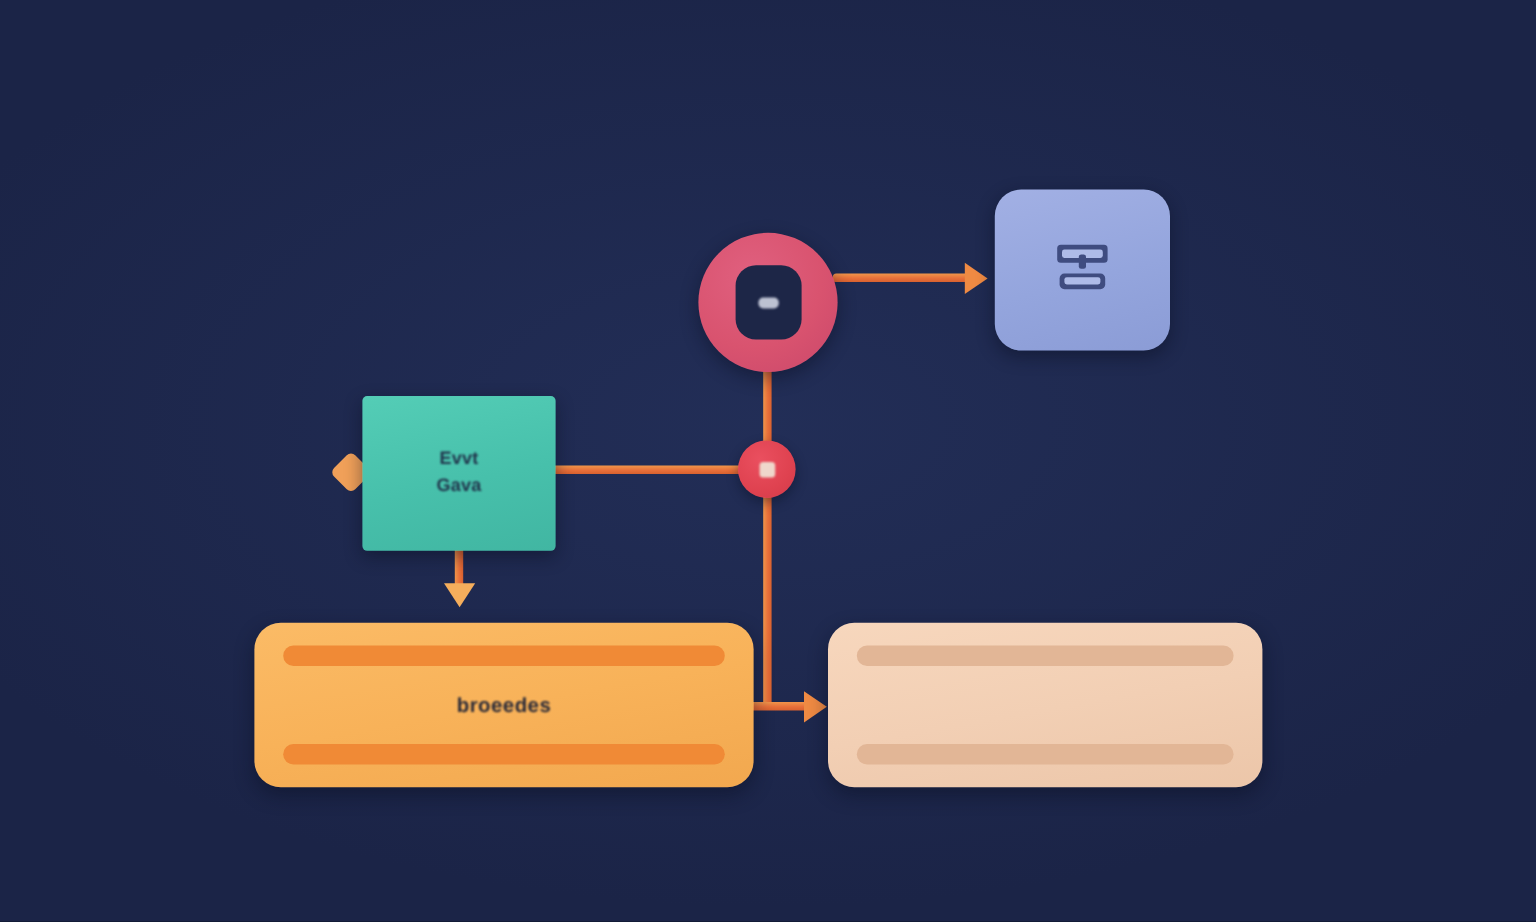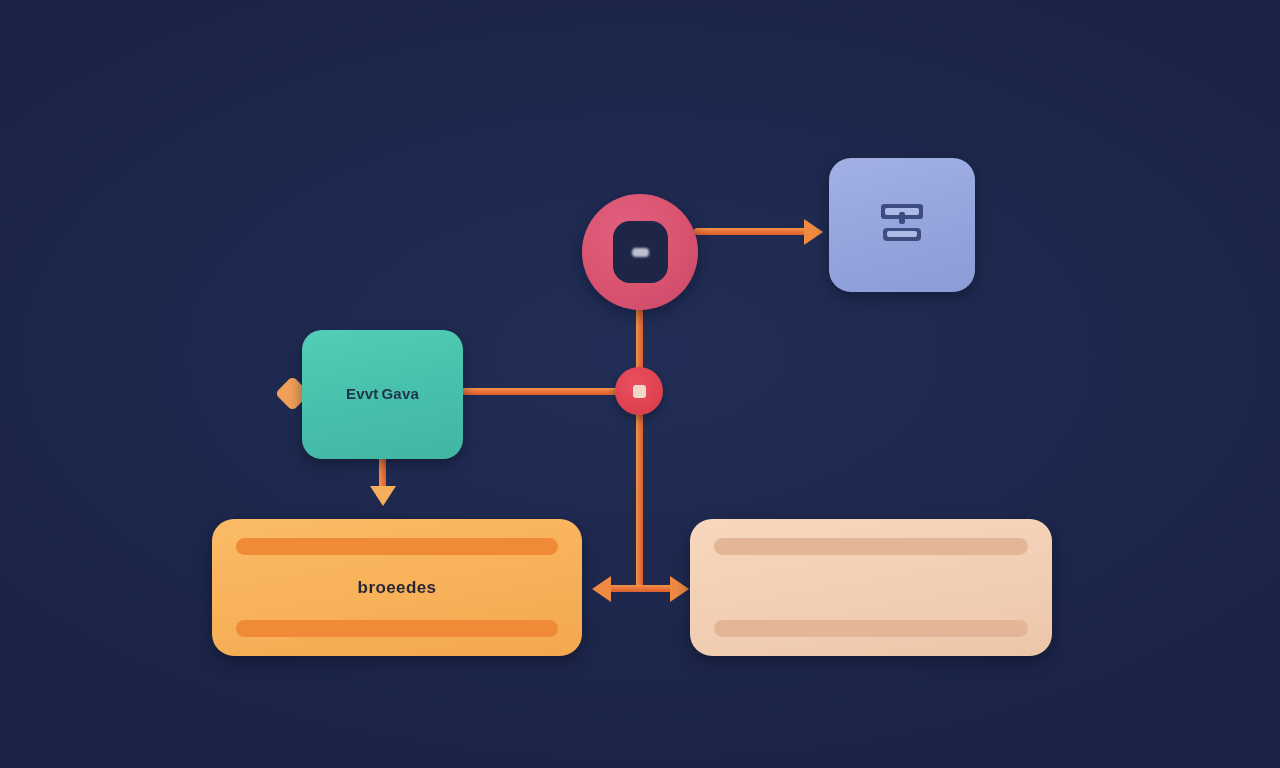--- a/index.html
+++ b/index.html
@@ -32,44 +32,44 @@
     box-sizing: border-box;
   }
 
   
   .box-teal {
     left: 302px;
     top: 330px;
     width: 161px;
     height: 129px;
     background: linear-gradient(168deg, #54cdb6 0%, #47c0ab 55%, #41b6a2 100%);
-    border-radius: 20px;
+    border-radius: 4px;
     box-shadow: 0 5px 14px rgba(8,14,32,0.45);
     display: flex;
-    flex-direction: row;
+    flex-direction: column;
     align-items: center;
     justify-content: center;
     gap: 3px;
   }
   .box-teal .lbl {
     color: #1d2742;
     font-size: 15px;
     font-weight: bold;
     letter-spacing: 0.2px;
     filter: blur(0.75px);
     opacity: 0.92;
     text-align: center;
     line-height: 1.25;
   }
 
   
   .box-orange {
     left: 212px;
     top: 519px;
-    width: 370px;
+    width: 416px;
     height: 137px;
     background: linear-gradient(170deg, #fbbb66 0%, #f8b259 50%, #f2a84f 100%);
     border-radius: 22px;
     box-shadow: 0 6px 16px rgba(8,14,32,0.45);
     padding-left: 36px;
   }
   .box-orange .stripe {
     position: absolute;
     left: 24px;
     right: 24px;

